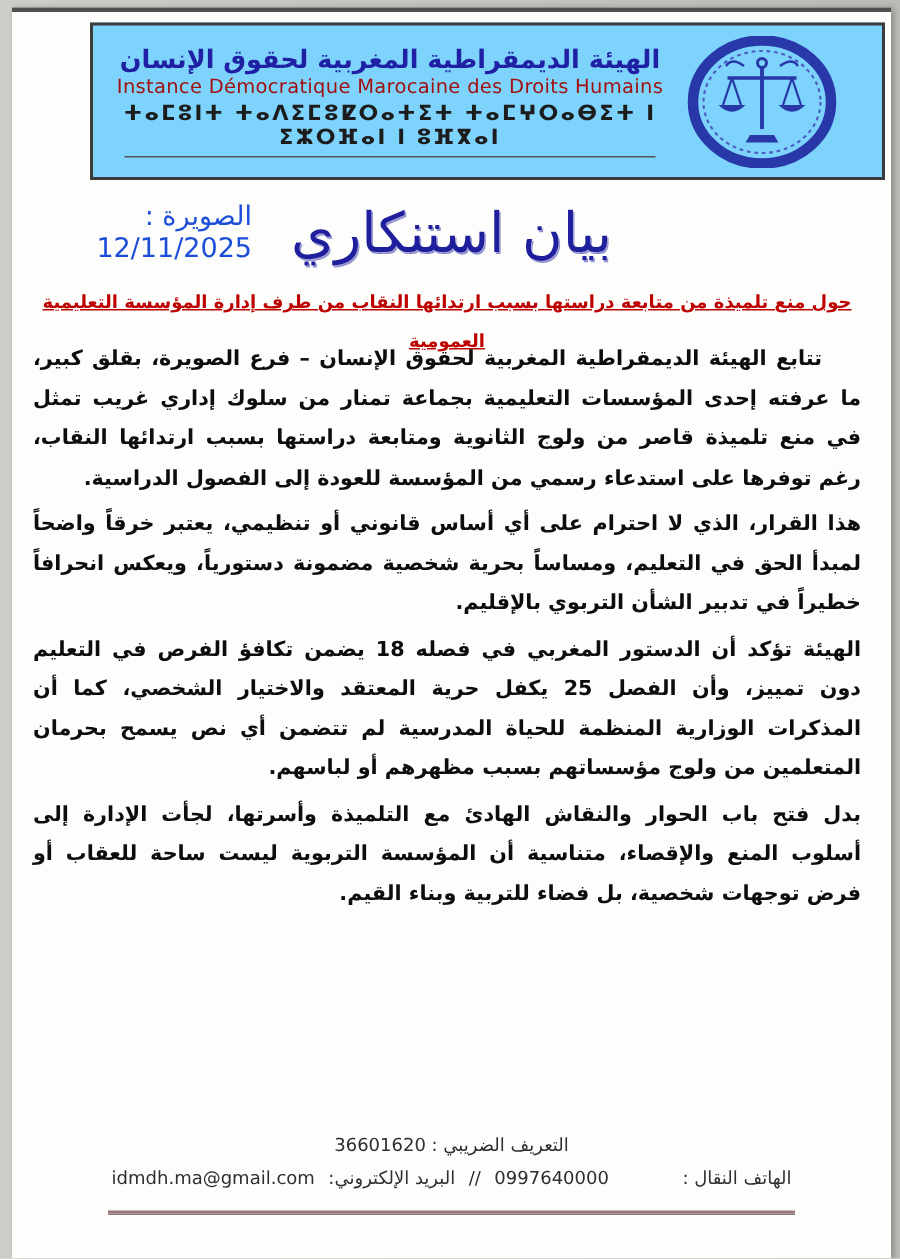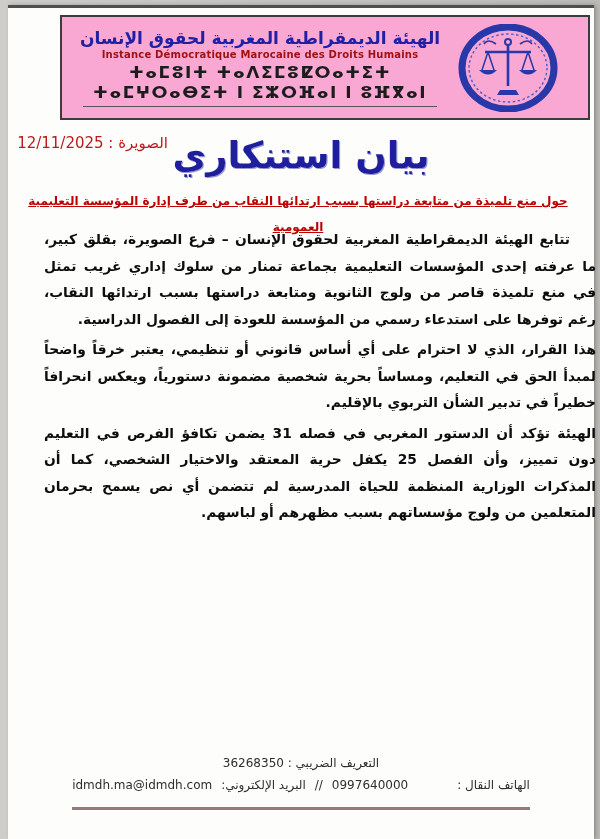--- a/index.html
+++ b/index.html
@@ -16,53 +16,53 @@
   .paper {
     position:absolute; left:8px; top:5px; width:586px; height:834px;
     background:#fdfdfc;
     border-top:3px solid #4f4f4d;
     box-shadow:2px 0 4px rgba(0,0,0,.25);
   }
   
   .letterhead {
     position:absolute; top:7px; left:52px; width:530px; height:105px;
     border:2px solid #3c3c3c;
-    display:flex; align-items:center; background:#f9a8d4;
+    display:flex; align-items:center; background:#7dd3fc;
   }
   .lh-text {
     flex:1; text-align:center; padding:4px 0 2px 6px;
     display:flex; flex-direction:column; align-items:center; gap:1px;
   }
   .org-ar { color:#2020a4; font-weight:bold; font-size:17px; direction:rtl; }
-  .org-fr { color:#a01212; font-weight:bold; font-size:10px; letter-spacing:.2px; }
-  .org-tz { color:#1c1c1c; font-weight:bold; font-size:17px; letter-spacing:1.5px; margin-top:1px; }
+  .org-fr { color:#a01212; font-weight:normal; font-size:13px; letter-spacing:.2px; }
+  .org-tz { color:#1c1c1c; font-weight:bold; font-size:14px; letter-spacing:1.5px; margin-top:1px; }
   .lh-rule { width:92%; border-top:1.5px solid #555; margin:3px 0 2px; }
   .org-tagline { color:#262626; font-weight:bold; font-size:8px; direction:rtl; }
   .lh-logo { width:104px; margin:0 28px 0 4px; display:flex; justify-content:center; }
   
   .dateline {
     position:absolute; top:126px; left:8px; width:152px;
     direction:rtl; text-align:right;
-    font-size:15px; color:#b91c1c; font-weight:500;
+    font-size:18px; color:#1d4ed8; font-weight:500;
   }
   .title {
     position:absolute; top:126px; left:0; width:100%;
     text-align:center; direction:rtl;
-    font-size:37px; font-weight:bold; color:#1f1f9e;
+    font-size:37px; font-weight:normal; color:#1f1f9e;
     text-shadow:0 0 1px #fff, 1px 1px 0 rgba(31,31,158,.5);
     letter-spacing:-1px;
   }
   .subtitle {
     position:absolute; top:180px; left:4px; width:572px;
     text-align:center; direction:rtl;
     font-size:12px; font-weight:bold; color:#bd0202; line-height:26px;text-decoration:underline;
   }
   
   .body-text {
-    position:absolute; top:218px; left:36px; width:552px;
+    position:absolute; top:218px; left:14px; width:552px;
     direction:rtl; text-align:justify;
     font-size:13.8px; font-weight:bold; color:#0d0d0d; line-height:26.5px;
   }
   .body-text p { margin-bottom:4px; }
   .body-text p.indent { text-indent:26px; }
   
   .footer {
     position:absolute; top:748px; left:0; width:100%;
     direction:rtl; color:#2e2e2e;
   }
@@ -110,29 +110,30 @@
 
     <div class="dateline">الصويرة : 12/11/2025</div>
 
     <div class="title">بيان استنكاري</div>
 
     <div class="subtitle">حول منع تلميذة من متابعة دراستها بسبب ارتدائها النقاب من طرف إدارة المؤسسة التعليمية العمومية</div>
 
     <div class="body-text">
       <p class="indent">تتابع الهيئة الديمقراطية المغربية لحقوق الإنسان – فرع الصويرة، بقلق كبير، ما عرفته إحدى المؤسسات التعليمية بجماعة تمنار من سلوك إداري غريب تمثل في منع تلميذة قاصر من ولوج الثانوية ومتابعة دراستها بسبب ارتدائها النقاب، رغم توفرها على استدعاء رسمي من المؤسسة للعودة إلى الفصول الدراسية.</p>
       <p>هذا القرار، الذي لا احترام على أي أساس قانوني أو تنظيمي، يعتبر خرقاً واضحاً لمبدأ الحق في التعليم، ومساساً بحرية شخصية مضمونة دستورياً، ويعكس انحرافاً خطيراً في تدبير الشأن التربوي بالإقليم.</p>
-      <p>الهيئة تؤكد أن الدستور المغربي في فصله 31 يضمن تكافؤ الفرص في التعليم دون تمييز، وأن الفصل 25 يكفل حرية المعتقد والاختيار الشخصي، كما أن المذكرات الوزارية المنظمة للحياة المدرسية لم تتضمن أي نص يسمح بحرمان المتعلمين من ولوج مؤسساتهم بسبب مظهرهم أو لباسهم.</p>
+      <p>الهيئة تؤكد أن الدستور المغربي في فصله 18 يضمن تكافؤ الفرص في التعليم دون تمييز، وأن الفصل 25 يكفل حرية المعتقد والاختيار الشخصي، كما أن المذكرات الوزارية المنظمة للحياة المدرسية لم تتضمن أي نص يسمح بحرمان المتعلمين من ولوج مؤسساتهم بسبب مظهرهم أو لباسهم.</p>
+      <p>بدل فتح باب الحوار والنقاش الهادئ مع التلميذة وأسرتها، لجأت الإدارة إلى أسلوب المنع والإقصاء، متناسية أن المؤسسة التربوية ليست ساحة للعقاب أو فرض توجهات شخصية، بل فضاء للتربية وبناء القيم.</p>
     </div>
 
     <div class="footer">
-      <div class="tax-line">التعريف الضريبي : 36268350</div>
+      <div class="tax-line">التعريف الضريبي : 36601620</div>
       <div class="contact-line">
         <span class="phone-label">الهاتف النقال :</span>
         <span class="ltr">0997640000</span>
         <span>//</span>
         <span>البريد الإلكتروني:</span>
-        <span class="ltr">idmdh.ma@idmdh.com</span>
+        <span class="ltr">idmdh.ma@gmail.com</span>
       </div>
       <div class="footer-divider"></div>
     </div>
 
   </div>
 </div>
 
 </body></html>

